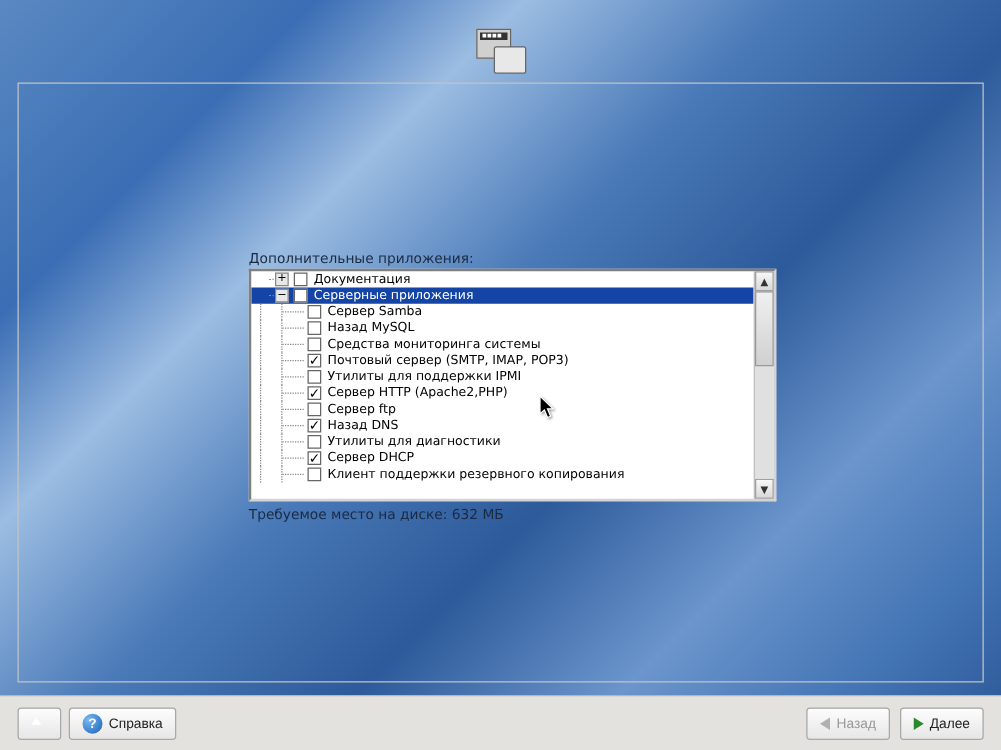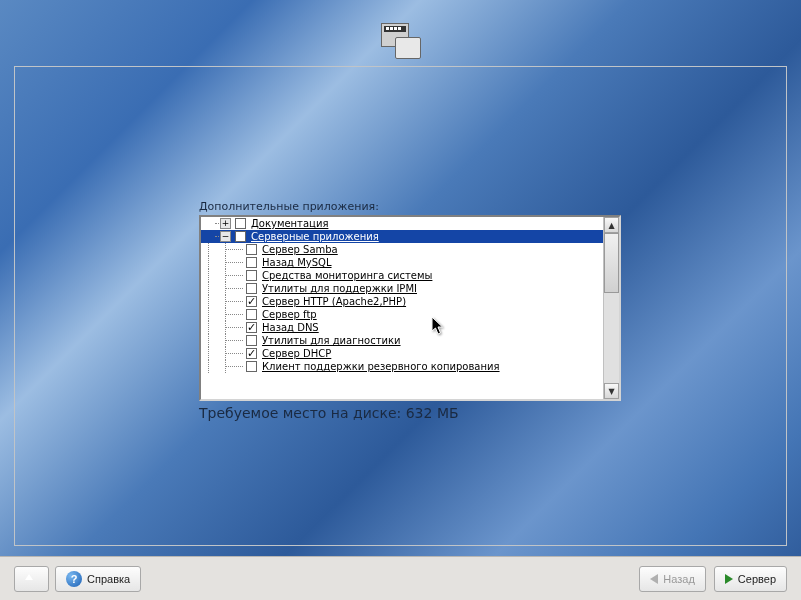--- a/index.html
+++ b/index.html
@@ -20,26 +20,26 @@
 .tree { flex:1; overflow:hidden; }
 .tree-row { display:flex; align-items:center; height:13px; font-size:10px; color:#000; white-space:nowrap; }
 .tree-row.sel { background:#1445a6; color:#fff; }
 .branch { display:inline-flex; align-items:center; }
 .vline { border-left:1px dotted #888; height:13px; display:inline-block; }
 .hline { border-top:1px dotted #888; display:inline-block; }
 .expander { width:11px; height:11px; background:#e8e8e8; border:1px solid #888; color:#000; font-size:9px; line-height:8px; text-align:center; margin:0 1px; flex-shrink:0; }
 .chk { width:11px; height:11px; background:#fff; border:1px solid #666; margin:0 4px 0 3px; flex-shrink:0; position:relative; }
 .chk.c::after { content:"✓"; position:absolute; left:0; top:-2px; font-size:11px; color:#000; font-weight:bold; }
 .sel .chk { background:#fff; }
-.rlabel { padding-left:1px;text-decoration:underline; }
+.rlabel { padding-left:1px; }
 .scrollbar { width:16px; background:#e8e8e8; display:flex; flex-direction:column; border-left:1px solid #c0c0c0; }
 .sb-btn { height:16px; background:linear-gradient(#f8f8f8,#d8d8d8); border:1px solid #a0a0a0; display:flex; align-items:center; justify-content:center; font-size:8px; color:#333; }
 .sb-track { flex:1; background:#e0e0e0; position:relative; }
 .sb-thumb { position:absolute; left:0; right:0; top:0; height:60px; background:linear-gradient(#f0f0f0,#d0d0d0); border:1px solid #999; }
-.disk-label { position:absolute; left:199px; top:405px; color:#1a2a42; font-size:14px; }
+.disk-label { position:absolute; left:199px; top:405px; color:#1a2a42; font-size:11px; }
 .bottom-bar { position:absolute; left:0; right:0; bottom:0; height:44px; background:#e4e2df; border-top:1px solid #b8b6b3; display:flex; align-items:center; padding:0 14px; }
 .btn { height:26px; background:linear-gradient(#fdfdfd,#e6e6e6); border:1px solid #a8a8a8; border-radius:3px; display:inline-flex; align-items:center; padding:0 10px; font-size:11px; color:#222; gap:5px; cursor:pointer; }
 .btn.icon-only { padding:0 6px; }
 .btn.disabled { color:#999; }
 .spacer { flex:1; }
 .go-up { width:16px; height:16px; position:relative; }
 .go-up .circ { width:16px; height:16px; border-radius:50%; background:radial-gradient(circle at 30% 30%,#6ec56e,#0a7a0a); }
 .go-up .arr { position:absolute; left:4px; top:3px; width:0; height:0; border-left:4px solid transparent; border-right:4px solid transparent; border-bottom:6px solid #fff; }
 .help-icon { width:16px; height:16px; border-radius:50%; background:radial-gradient(circle at 30% 30%,#7ab8f0,#1a5fb4); color:#fff; font-weight:bold; font-size:11px; text-align:center; line-height:16px; }
 .back-arr { width:0; height:0; border-top:5px solid transparent; border-bottom:5px solid transparent; border-right:8px solid #b0b0b0; }
@@ -111,20 +111,30 @@
         <span class="chk"></span>
         <span class="rlabel">Средства мониторинга системы</span>
       </div>
       <div class="tree-row">
         <span style="display: inline-flex; align-items: center; height: 13px;">
           <span class="vline" style="margin-left: 7px;"></span>
           <span style="width: 16px;"></span>
           <span class="vline"></span>
           <span class="hline" style="width: 17px;"></span>
         </span>
+        <span class="chk c"></span>
+        <span class="rlabel">Почтовый сервер (SMTP, IMAP, POP3)</span>
+      </div>
+      <div class="tree-row">
+        <span style="display: inline-flex; align-items: center; height: 13px;">
+          <span class="vline" style="margin-left: 7px;"></span>
+          <span style="width: 16px;"></span>
+          <span class="vline"></span>
+          <span class="hline" style="width: 17px;"></span>
+        </span>
         <span class="chk"></span>
         <span class="rlabel">Утилиты для поддержки IPMI</span>
       </div>
       <div class="tree-row">
         <span style="display: inline-flex; align-items: center; height: 13px;">
           <span class="vline" style="margin-left: 7px;"></span>
           <span style="width: 16px;"></span>
           <span class="vline"></span>
           <span class="hline" style="width: 17px;"></span>
         </span>
@@ -204,21 +214,21 @@
     <span>Справка</span>
   </button>
   <span class="spacer"></span>
   <button class="btn disabled">
     <span class="back-arr"></span>
     <span>Назад</span>
   </button>
   <span style="width:8px;"></span>
   <button class="btn">
     <span class="fwd-arr"></span>
-    <span>Сервер</span>
+    <span>Далее</span>
   </button>
 </div>
 
 <div class="cursor">
   <svg width="14" height="20" viewBox="0 0 14 20">
       <path d="M0 0 L0 14 L3.5 11 L6 17 L8.5 16 L6 10 L10.5 10 Z" fill="#000" stroke="#fff" stroke-width="1"></path>
     </svg>
 </div>
 
 </body></html>

